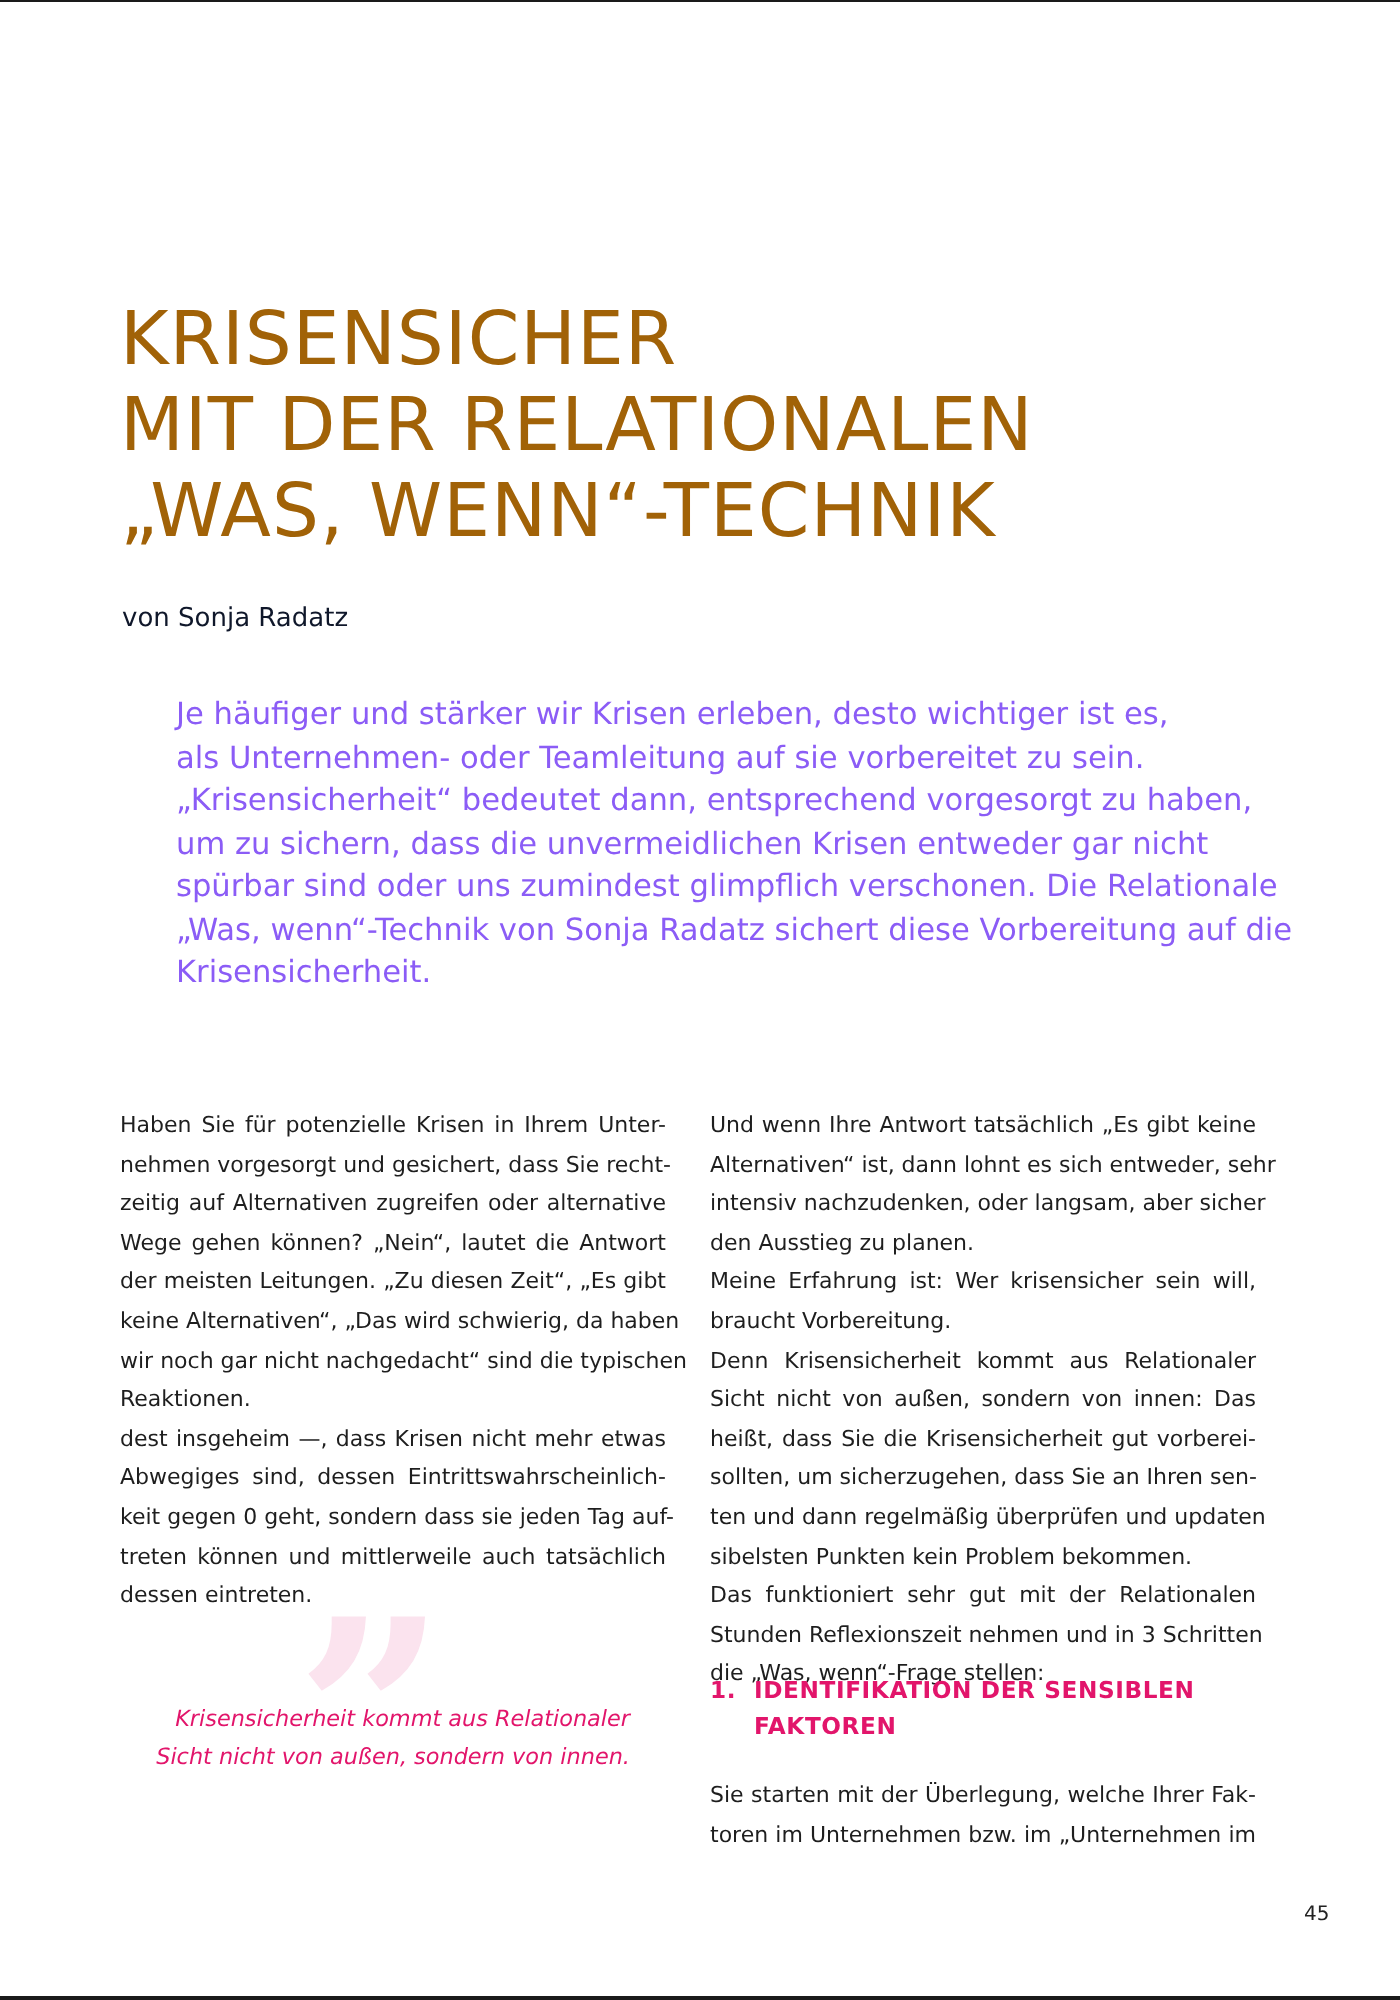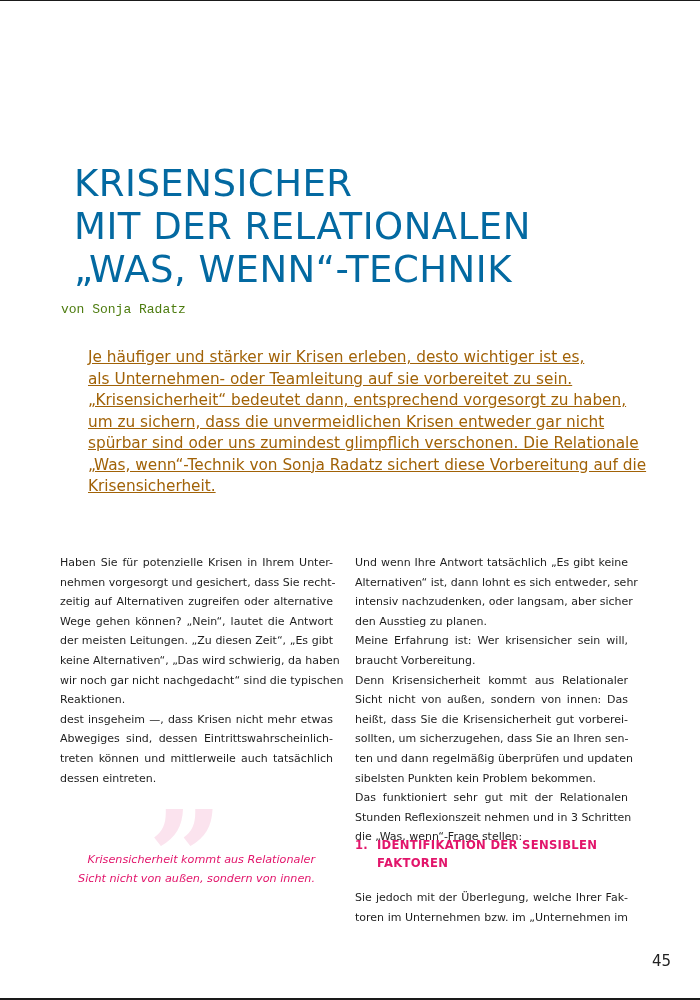--- a/index.html
+++ b/index.html
@@ -4,33 +4,33 @@
   <style>
     html, body { margin: 0; padding: 0; }
     body {
       width: 700px; height: 1000px; position: relative; overflow: hidden;
       background: #ffffff; color: #1e1e1e;
       font-family: "DejaVu Sans", sans-serif;
       border-top: 1px solid #1a1a1a; border-bottom: 2px solid #1a1a1a;
       box-sizing: border-box;
     }
     .title {
-      position: absolute; left: 60px; top: 147px; margin: 14px;
-      color: #0369a1; font-weight: normal;
+      position: absolute; left: 60px; top: 147px; margin: 0;
+      color: #a16207; font-weight: normal;
       font-family: "DejaVu Sans", sans-serif;
       font-size: 37px; line-height: 43px; letter-spacing: 0.5px;
     }
     .title span { display: block; white-space: nowrap; }
     .author {
       position: absolute; left: 61px; top: 301px;
-      font-size: 13px; color: #4d7c0f; font-family: Liberation Mono, monospace;
+      font-size: 13px; color: #0f172a;
     }
     .lead {
       position: absolute; left: 88px; top: 346px; width: 560px;
-      font-size: 15.3px; line-height: 21.5px; color: #a16207; text-decoration: underline;
+      font-size: 15.3px; line-height: 21.5px; color: #8b5cf6;
     }
     .lead span { display: block; white-space: nowrap; }
     .col {
       position: absolute; top: 552px; width: 273px;
       font-size: 11px; line-height: 19.6px; color: #1e1e1e;
     }
     .col span { display: block; white-space: nowrap; text-align: justify; text-align-last: justify; }
     .col span.last { text-align-last: left; }
     .col-left { left: 60px; }
     .col-right { left: 355px; }
@@ -53,21 +53,21 @@
       position: absolute; left: 355px; top: 835px; width: 280px;
       color: #e2156b; font-weight: bold; font-size: 11.6px; line-height: 18px;
       letter-spacing: 0.3px;
     }
     .section-heading .num { position: absolute; left: 0; top: 0; }
     .section-heading .txt { position: absolute; left: 22px; top: 0; }
     .section-heading .txt span { display: block; white-space: nowrap; }
     .col-right-2 { top: 887px; }
     .page-number {
       position: absolute; left: 652px; top: 951px;
-      font-size: 15px; color: #222;
+      font-size: 10px; color: #222;
     }
   </style>
 </head>
 <body>
 
 <h1 class="title">
   <span>KRISENSICHER</span>
   <span>MIT DER RELATIONALEN</span>
   <span>„WAS, WENN“-TECHNIK</span>
 </h1>
@@ -88,20 +88,21 @@
   <span>Haben Sie für potenzielle Krisen in Ihrem Unter-</span>
   <span>nehmen vorgesorgt und gesichert, dass Sie recht-</span>
   <span>zeitig auf Alternativen zugreifen oder alternative</span>
   <span>Wege gehen können? „Nein“, lautet die Antwort</span>
   <span>der meisten Leitungen. „Zu diesen Zeit“, „Es gibt</span>
   <span>keine Alternativen“, „Das wird schwierig, da haben</span>
   <span>wir noch gar nicht nachgedacht“ sind die typischen</span>
   <span class="last">Reaktionen.</span>
   <span>dest insgeheim —, dass Krisen nicht mehr etwas</span>
   <span>Abwegiges sind, dessen Eintrittswahrscheinlich-</span>
+  <span>keit gegen 0 geht, sondern dass sie jeden Tag auf-</span>
   <span>treten können und mittlerweile auch tatsächlich</span>
   <span class="last">dessen eintreten.</span>
 </div>
 
 <div class="pullquote">
   <div class="quote-mark">”</div>
   <div class="quote-text">
     <span>Krisensicherheit kommt aus Relationaler</span>
     <span>Sicht nicht von außen, sondern von innen.</span>
   </div>
@@ -127,17 +128,17 @@
 
 <div class="section-heading">
   <span class="num">1.</span>
   <div class="txt">
     <span>IDENTIFIKATION DER SENSIBLEN</span>
     <span>FAKTOREN</span>
   </div>
 </div>
 
 <div class="col col-right col-right-2">
-  <span>Sie jedoch mit der Überlegung, welche Ihrer Fak-</span>
+  <span>Sie starten mit der Überlegung, welche Ihrer Fak-</span>
   <span>toren im Unternehmen bzw. im „Unternehmen im</span>
 </div>
 
 <div class="page-number">45</div>
 
 </body></html>

